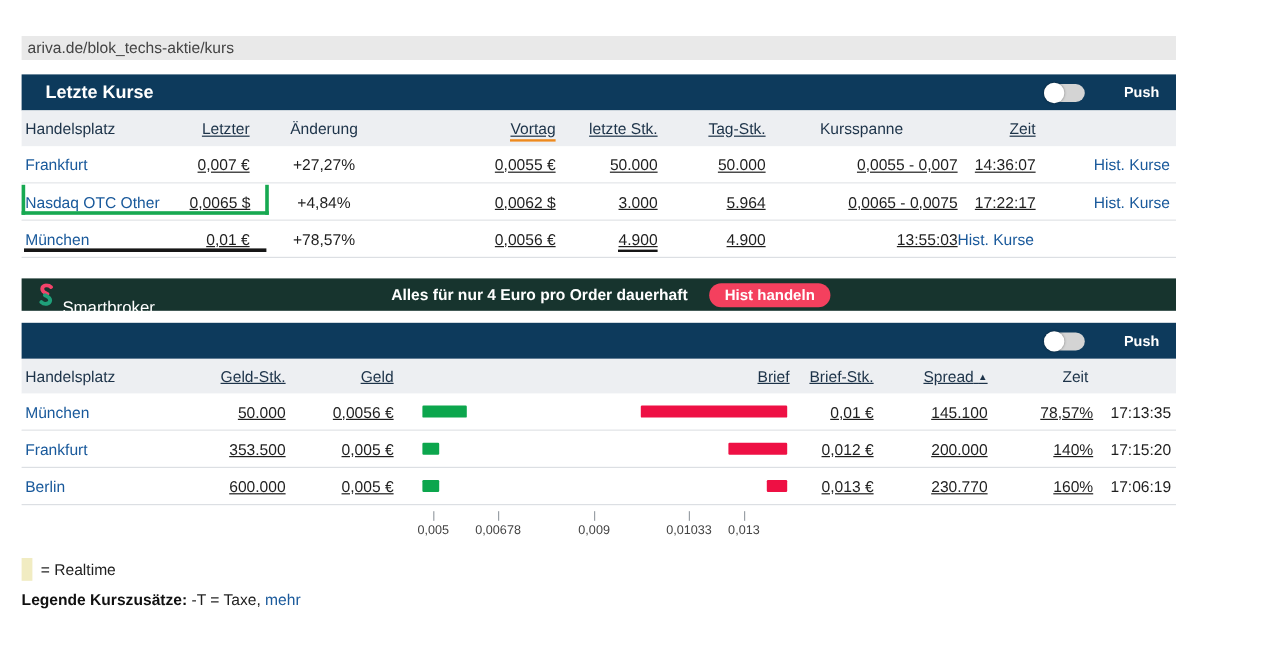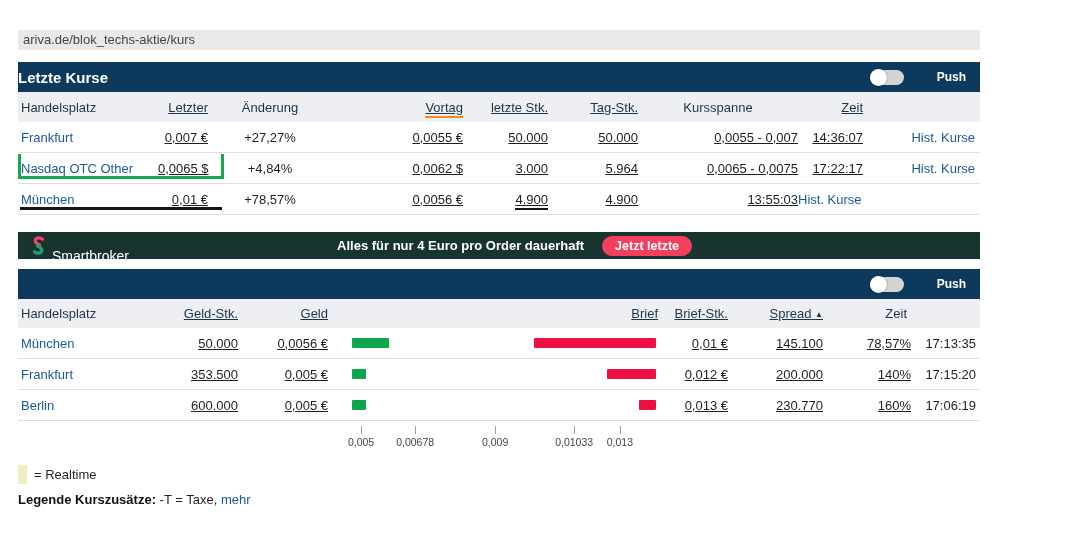--- a/index.html
+++ b/index.html
@@ -9,21 +9,21 @@
   }
   *{box-sizing:border-box;margin:0;padding:0;}
   body{width:1069px;height:553px;overflow:hidden;background:#fff;
        font-family:"Liberation Sans",sans-serif;font-size:13px;color:var(--txt);}
   .container{margin:30px 0 0 18px;width:962px;}
   
   .urlbar{background:var(--graybar);height:20px;line-height:20px;padding-left:5px;
           color:#444;margin-bottom:12px;}
   
   .sec-hdr{background:var(--navy);height:30px;display:flex;align-items:center;color:#fff;}
-  .sec-title{font-weight:bold;font-size:15px;padding-left:0;}
+  .sec-title{font-weight:bold;font-size:15px;padding-left:20px;}
   .push{margin-left:auto;margin-right:14px;display:flex;align-items:center;gap:7px;cursor:pointer;}
   .push-track{width:34px;height:15px;border-radius:8px;background:#d4d4d4;position:relative;}
   .push-knob{position:absolute;left:0px;top:-1px;width:17px;height:17px;border-radius:50%;
              background:#fff;box-shadow:0 0 2px rgba(0,0,0,.45);}
   .push-label{font-weight:bold;font-size:12px;margin-left:26px;}
   
   .t1-grid{display:grid;grid-template-columns:140px 50px 110px 145px 85px 90px 160px 65px 1fr;
            align-items:center;}
   .t1-hdr{background:var(--hdrbg);height:30px;color:#1d3349;}
   .t1-row{height:31px;border-bottom:1px solid var(--sep);position:relative;background:#fff;}
@@ -161,21 +161,21 @@
 
   <div class="banner">
     <div class="brand">
       <svg width="15" height="19" viewBox="0 0 15 19">
         <path d="M11.5 3.2 C9 0.8 4.5 1.6 4.2 4.6 C4 7 6.5 8 8.5 9" stroke="#f4436a" stroke-width="3.2" fill="none" stroke-linecap="round"></path>
         <path d="M3.5 15.8 C6 18.2 10.5 17.4 10.8 14.4 C11 12 8.5 11 6.5 10" stroke="#1fa07a" stroke-width="3.2" fill="none" stroke-linecap="round"></path>
       </svg>
       <span class="brand-name">Smartbroker</span>
     </div>
     <span class="banner-msg">Alles für nur 4 Euro pro Order dauerhaft</span>
-    <button class="cta-btn">Jetzt letzte</button>
+    <button class="cta-btn">Hist handeln</button>
   </div>
 
   <div class="t2-wrap">
     <div class="sec-hdr">
       <div class="push">
         <div class="push-track">
           <div class="push-knob"></div>
         </div>
         <span class="push-label">Push</span>
       </div>

